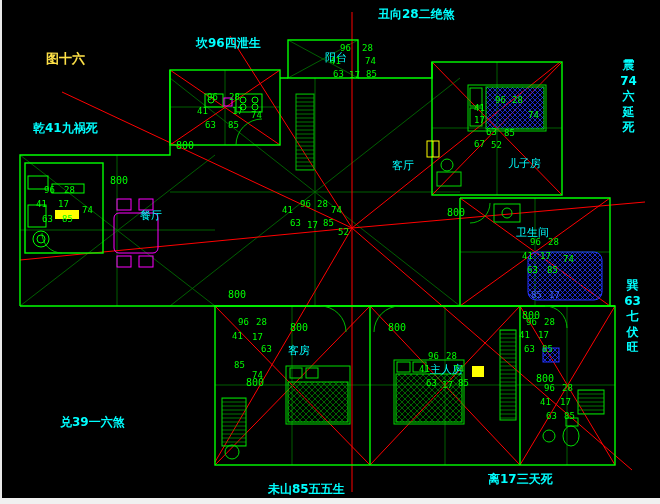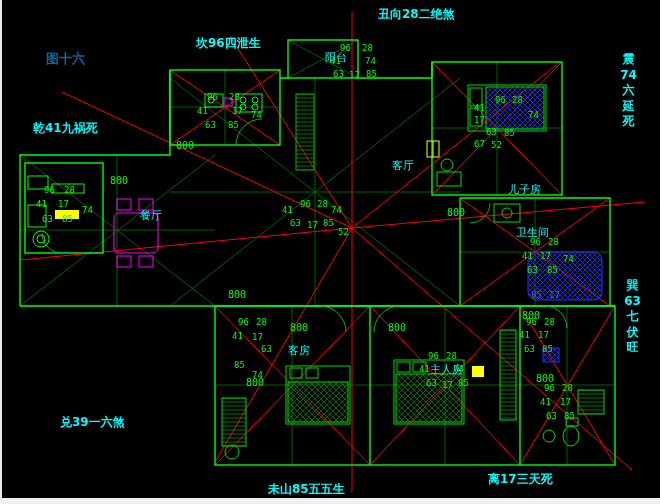--- a/index.html
+++ b/index.html
@@ -1,21 +1,21 @@
 <!DOCTYPE html>
 <html><head>
 <meta charset="utf-8">
 <style>
   html,body{margin:0;padding:0;background:#000;}
   .stage{position:relative;width:660px;height:504px;background:#000;overflow:hidden;
          font-family:"DejaVu Sans",sans-serif;}
   .stage svg{position:absolute;left:0;top:0;}
   .layer{position:absolute;left:0;top:0;width:660px;height:504px;pointer-events:none;}
   .lbl{position:absolute;color:#00ffff;font-size:12px;font-weight:bold;white-space:nowrap;line-height:1;}
-  .lbl.fig{color:#0369a1;font-size:13px;}
+  .lbl.fig{color:#fde047;font-size:13px;}
   .vlabel{width:17px;word-break:break-all;white-space:normal;line-height:1.3;text-align:center;}
   .room{position:absolute;color:#00ffff;font-size:11px;white-space:nowrap;line-height:1;}
   .ann{position:absolute;color:#00ff00;font-size:9px;line-height:1;
        font-family:"DejaVu Sans Mono",monospace;white-space:nowrap;}
   .ann.dim{font-size:10px;}
   .ann.blue{color:#4466ff;}
   .edge-left{position:absolute;left:0;top:0;width:2px;height:504px;background:#e8e8e8;}
   .edge-bottom{position:absolute;left:0;top:498px;width:660px;height:6px;background:#f0f0f0;}
 </style>
 </head>
@@ -162,30 +162,30 @@
         <circle cx="549" cy="436" r="6" stroke="#00dd00" fill="none"></circle>
       </g>
     </g>
   </svg>
 
   <div class="layer">
     <div class="lbl" style="left:378px;top:8px">丑向28二绝煞</div>
     <div class="lbl" style="left:196px;top:37px">坎96四泄生</div>
     <div class="lbl fig" style="left:46px;top:52px">图十六</div>
     <div class="lbl" style="left:33px;top:122px">乾41九祸死</div>
-    <div class="lbl vlabel" style="left:620px;top:52px">震74六延死</div>
+    <div class="lbl vlabel" style="left:620px;top:58px">震74六延死</div>
     <div class="lbl vlabel" style="left:624px;top:278px">巽63七伏旺</div>
     <div class="lbl" style="left:60px;top:416px">兑39一六煞</div>
     <div class="lbl" style="left:268px;top:483px">未山85五五生</div>
     <div class="lbl" style="left:488px;top:473px">离17三天死</div>
 
     <div class="room" style="left:325px;top:52px">阳台</div>
     <div class="room" style="left:392px;top:160px">客厅</div>
     <div class="room" style="left:140px;top:210px">餐厅</div>
-    <div class="room" style="left:508px;top:184px">儿子房</div>
+    <div class="room" style="left:508px;top:158px">儿子房</div>
     <div class="room" style="left:516px;top:227px">卫生间</div>
     <div class="room" style="left:288px;top:345px">客房</div>
     <div class="room" style="left:430px;top:364px">主人房</div>
   </div>
 
   <div class="layer" id="ann-layer">
       <div class="ann" style="left: 207px; top: 93px;">96</div>
       <div class="ann" style="left: 229px; top: 93px;">28</div>
       <div class="ann" style="left: 197px; top: 107px;">41</div>
       <div class="ann" style="left: 232px; top: 107px;">17</div>

